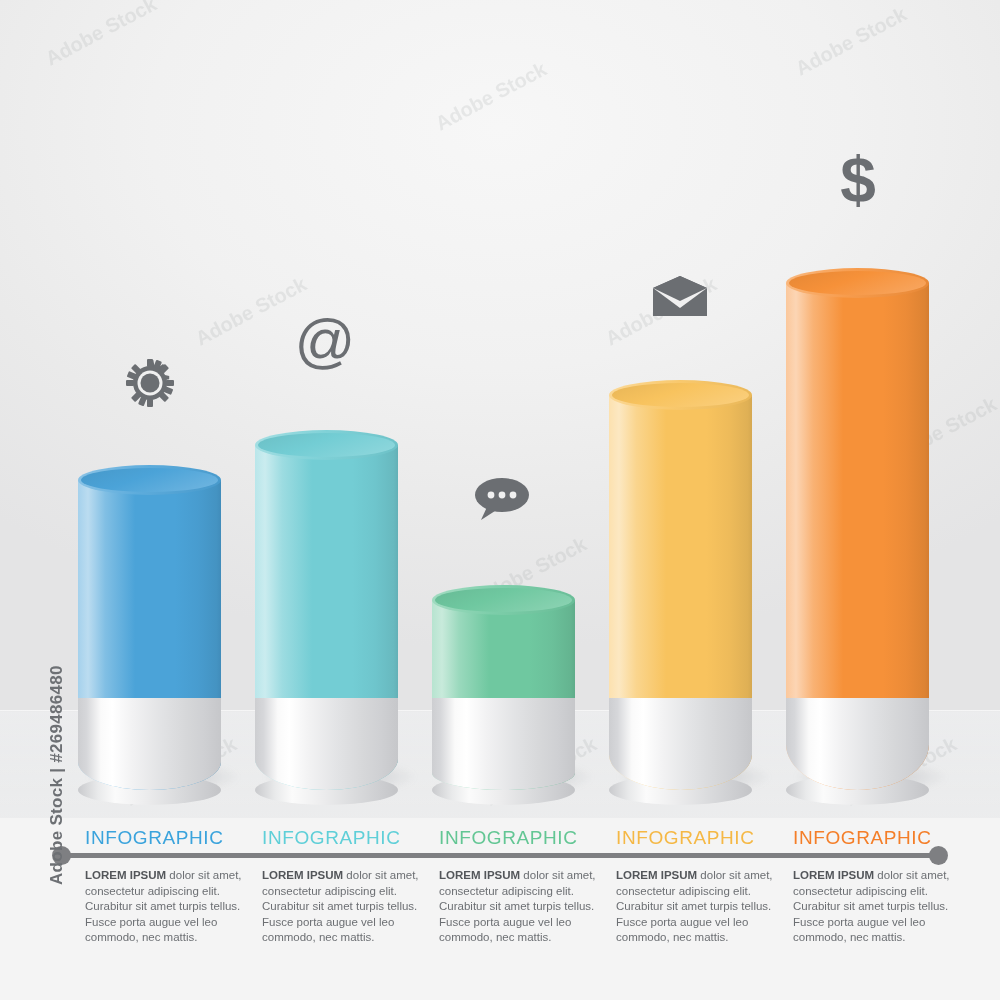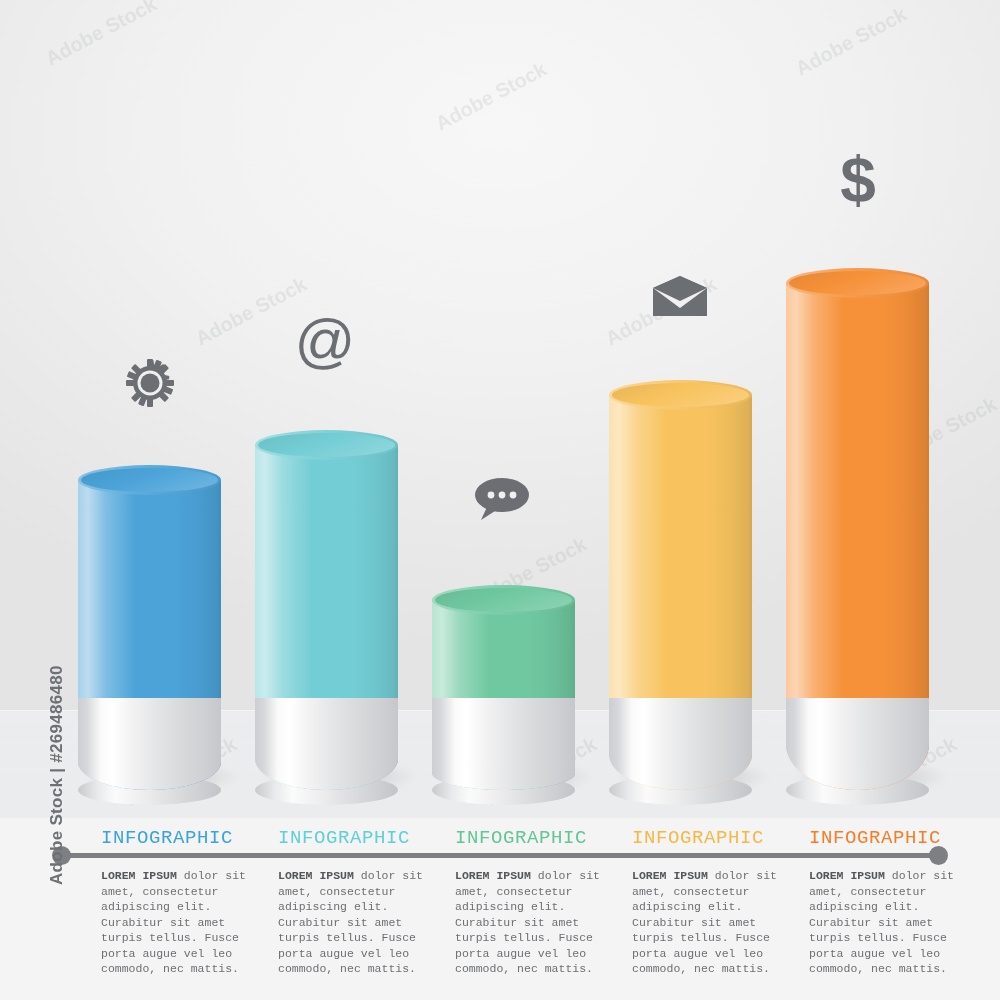--- a/index.html
+++ b/index.html
@@ -89,21 +89,21 @@
     border-radius: 3px;
   }
   .tl-dot {
     position: absolute; top: -7px; width: 19px; height: 19px;
     border-radius: 50%; background: #7e7f82;
   }
   .tl-dot.left { left: -10px; }
   .tl-dot.right { right: -10px; }
 
   
-  .captions { position: absolute; left: 16px; top: 822px; width: 904px; height: 178px; font-family: Liberation Mono, monospace; }
+  .captions { position: absolute; left: 0; top: 822px; width: 904px; height: 178px; }
   .caption { position: absolute; width: 160px; }
   .cap-title {
     font-size: 19px; font-weight: 400; letter-spacing: .6px;
     white-space: nowrap; line-height: 24px;
   }
   .cap-body {
     margin-top: 18px;
     font-size: 11.5px; line-height: 15.5px; color: #6c6f73;
   }
   .cap-body b { color: #53565a; font-weight: 700; }

